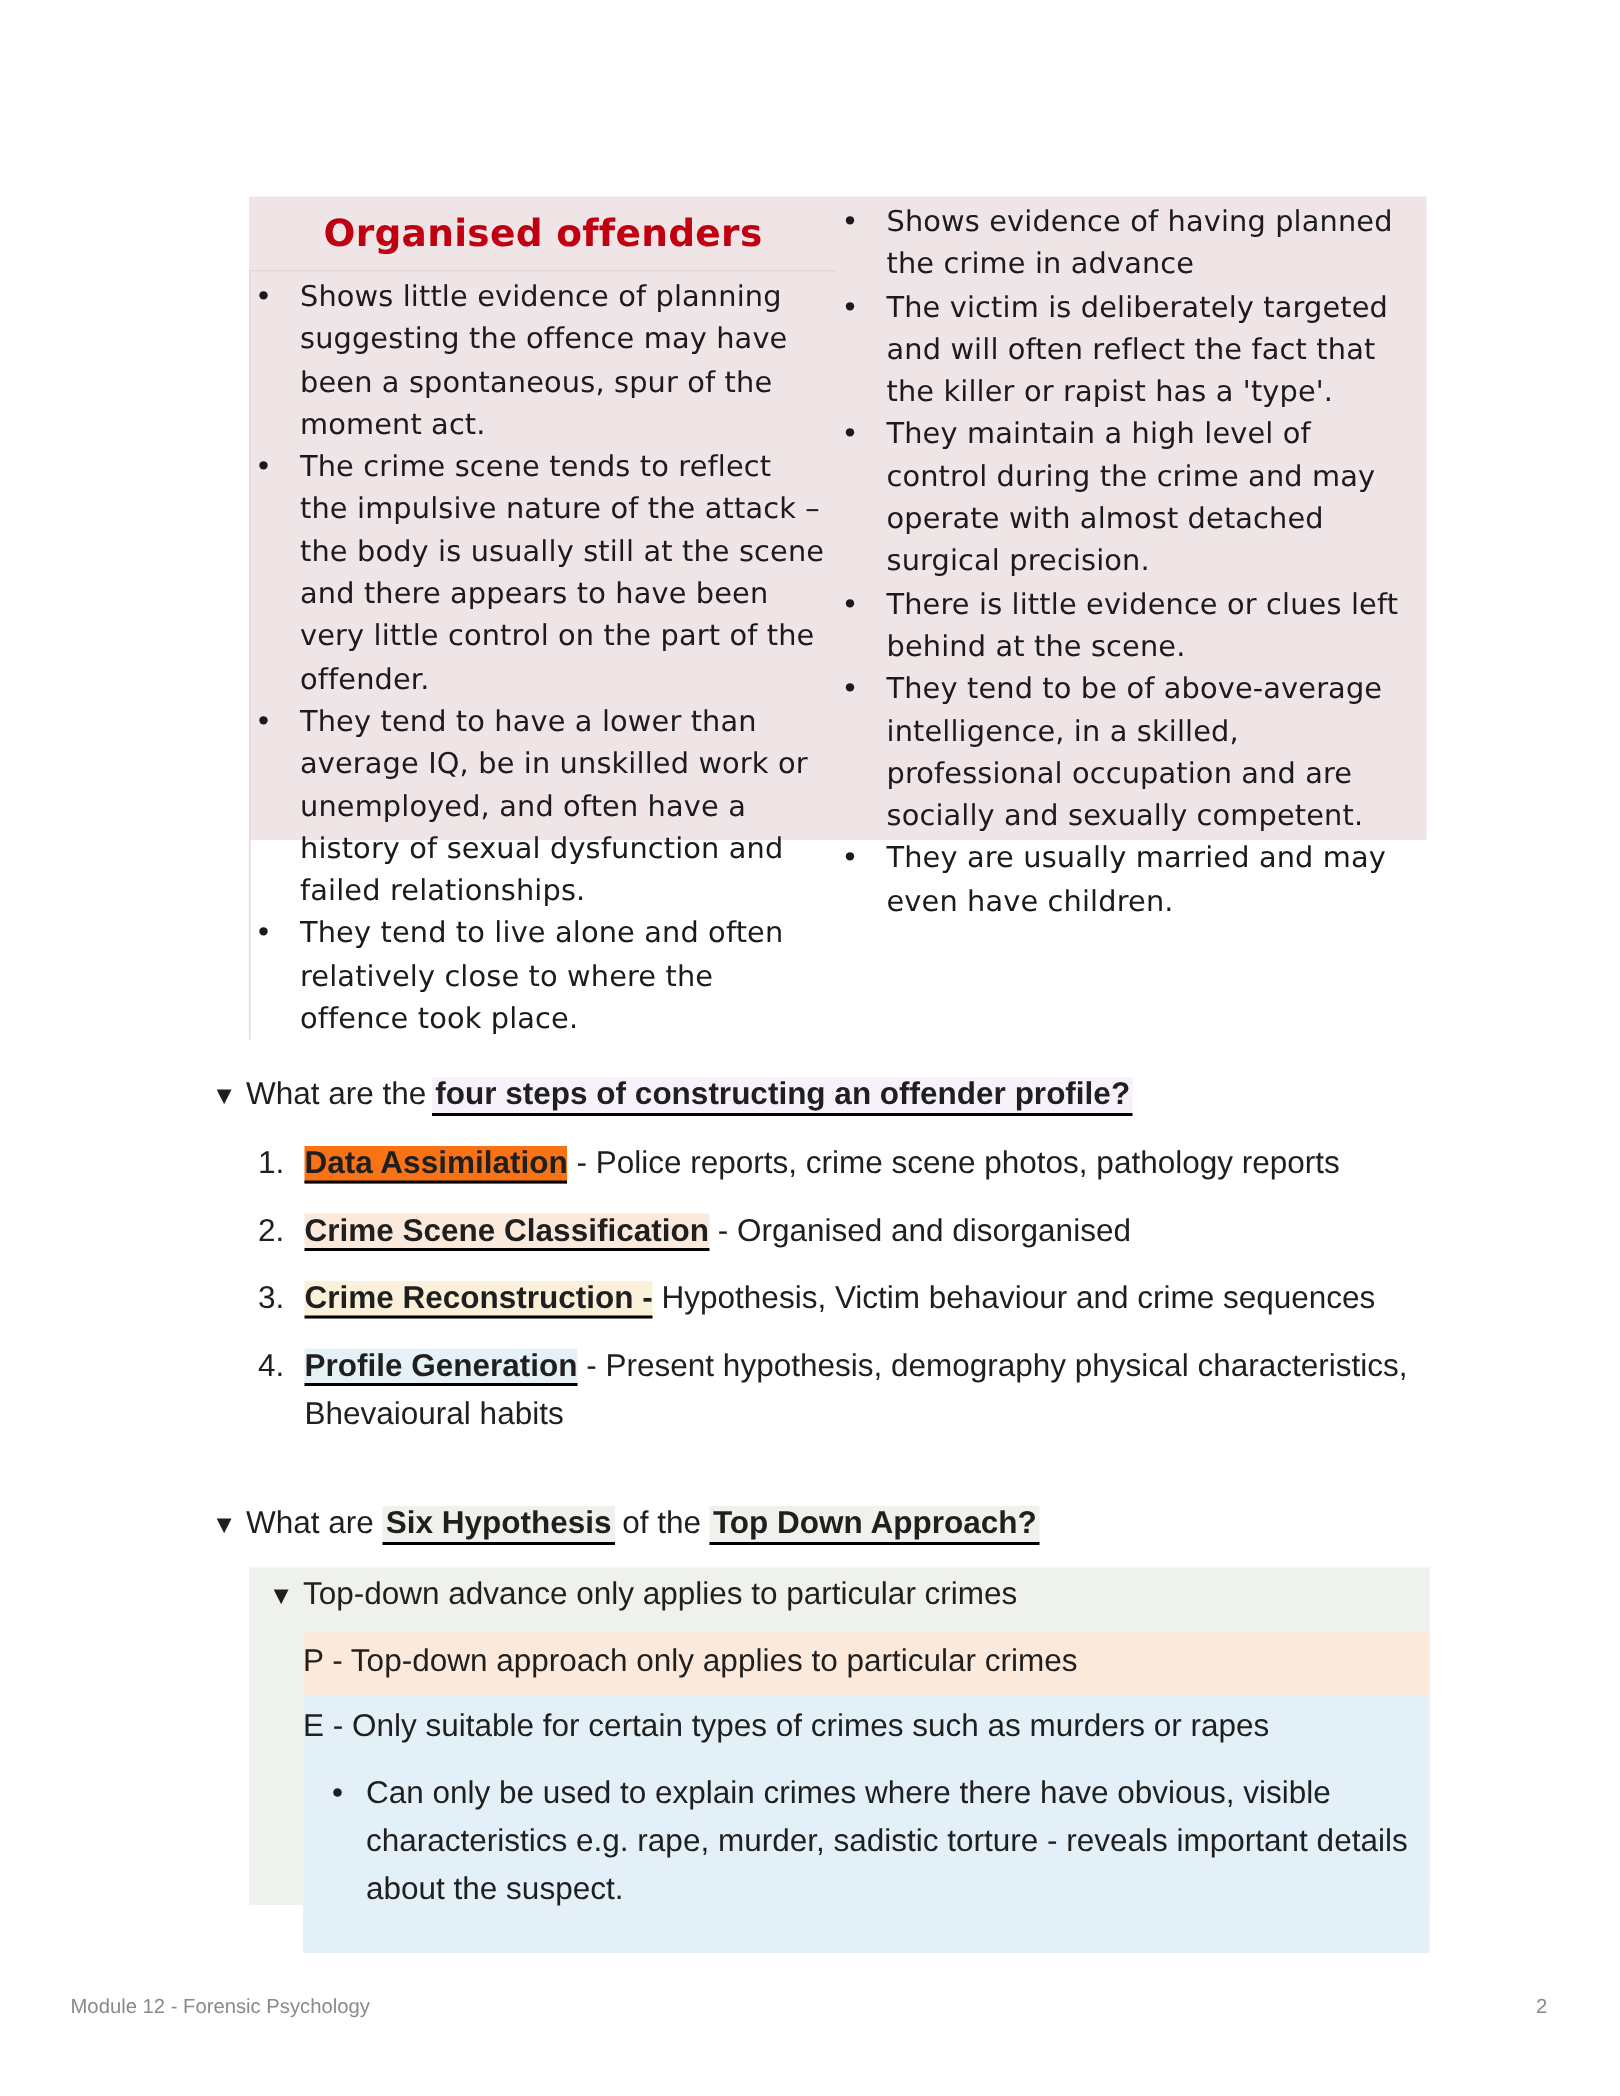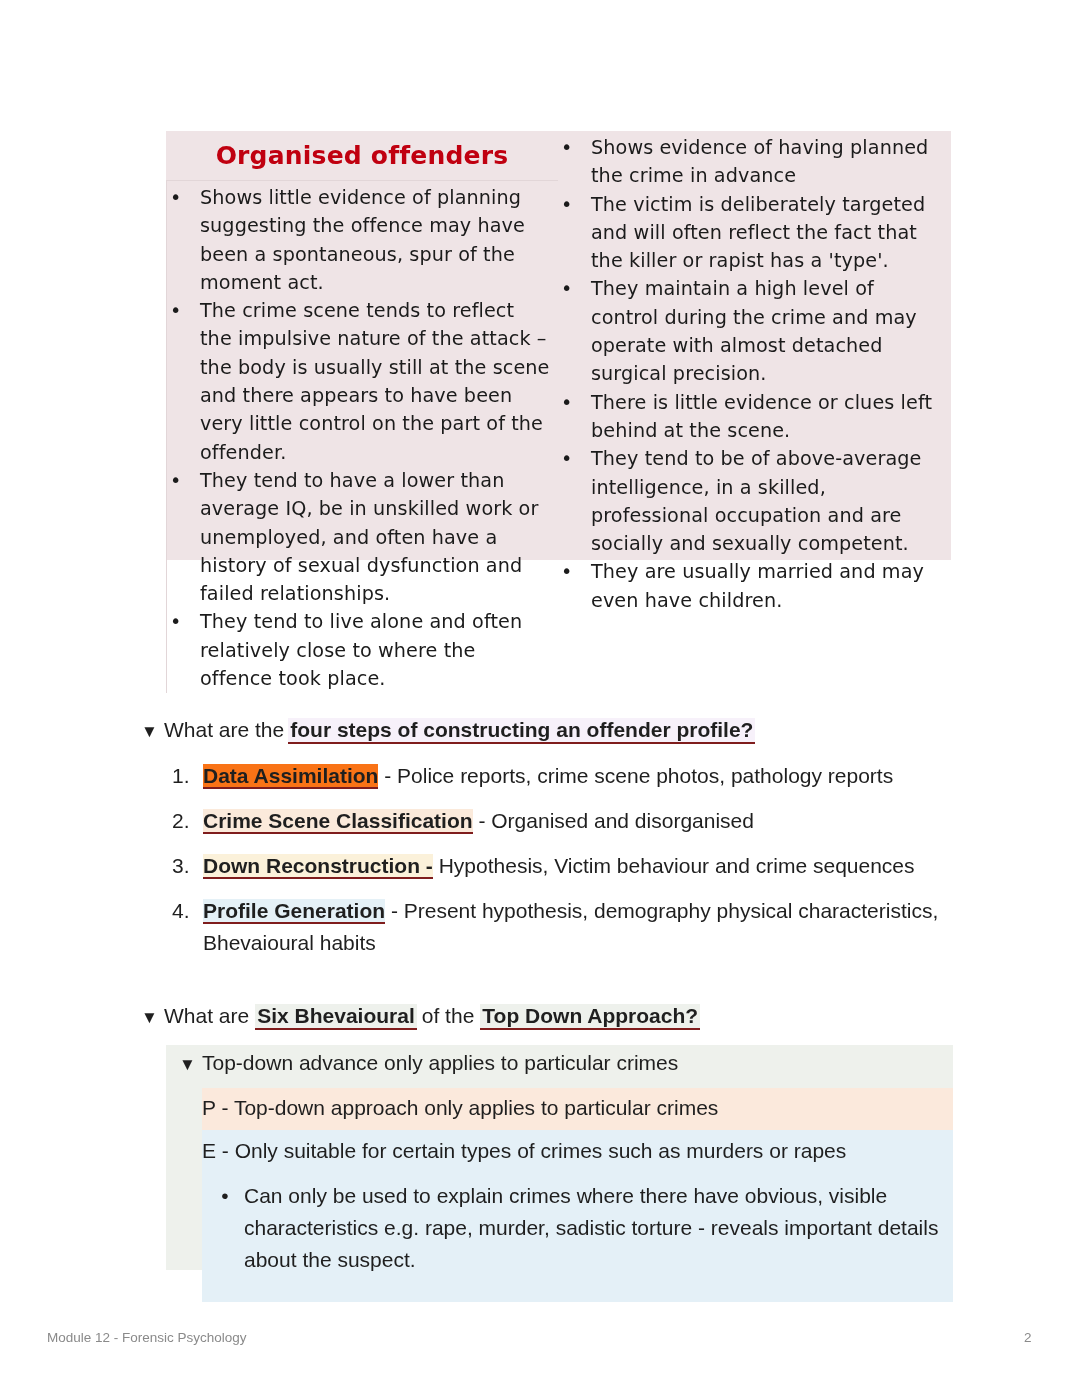--- a/index.html
+++ b/index.html
@@ -11,21 +11,21 @@
   .cmp .hcell.right { border-left: 1px solid #e2d6d8; }
   .cmp .bcell { padding: 3px 0 0 0; }
   .cmp .bcell.right { border-left: 1px solid #e2d6d8; }
   .cmp ul { list-style: none; margin: 0; padding: 0; }
   .cmp li { position: relative; padding-left: 33px; font-size: 19.2px; line-height: 28.3px; color: #1b1b1b; letter-spacing: 0.1px; }
   .cmp li .dot { position: absolute; left: 3px; top: 0; }
 
   
   .toggle { position: absolute; left: 141px; font-size: 21px; color: #1f1f1f; display: flex; align-items: baseline; }
   .tri { font-size: 17px; margin-right: 8px; width: 15px; display: inline-block; }
-  .hl { font-weight: bold; border-bottom: 2px solid #7f1d1d; padding: 0 2px; }
+  .hl { font-weight: bold; border-bottom: 2px solid #000000; padding: 0 2px; }
 
   .steps { position: absolute; left: 172px; top: 760px; width: 790px; }
   .step { display: flex; font-size: 21px; line-height: 32px; margin-bottom: 13px; }
   .step .num { width: 31px; flex: none; }
   .step .txt { flex: 1; }
 
   .wbox { position: absolute; left: 166px; top: 1045px; width: 787px; height: 225px; background: #eef1ec; }
   .wrow { position: absolute; font-size: 21px; line-height: 32px; }
   .prow { left: 36px; right: 0; top: 43px; height: 42px; background: #fbe9dc; }
   .erow { left: 36px; right: 0; top: 85px; height: 172px; background: #e4f0f7; }
@@ -67,32 +67,32 @@
     <div class="step">
       <span class="num">1.</span>
       <span class="txt"><span class="hl" style="background: #f97316; padding: 0px;">Data Assimilation</span> - Police reports, crime scene photos, pathology reports</span>
     </div>
     <div class="step">
       <span class="num">2.</span>
       <span class="txt"><span class="hl" style="background: rgb(251, 234, 219); padding: 0px;">Crime Scene Classification</span> - Organised and disorganised</span>
     </div>
     <div class="step">
       <span class="num">3.</span>
-      <span class="txt"><span class="hl" style="background: rgb(251, 241, 218); padding: 0px;">Down Reconstruction -</span> Hypothesis, Victim behaviour and crime sequences</span>
+      <span class="txt"><span class="hl" style="background: rgb(251, 241, 218); padding: 0px;">Crime Reconstruction -</span> Hypothesis, Victim behaviour and crime sequences</span>
     </div>
     <div class="step">
       <span class="num">4.</span>
       <span class="txt"><span class="hl" style="background: rgb(229, 241, 247); padding: 0px;">Profile Generation</span> - Present hypothesis, demography physical characteristics, Bhevaioural habits</span>
     </div>
   </div>
 
 <div class="toggle" style="top:1004px;">
   <span class="tri">▼</span>
   <span>What are</span>
-  <span class="hl t2hl" style="margin-left: 6px; background: rgb(238, 241, 236);">Six Bhevaioural</span>
+  <span class="hl t2hl" style="margin-left: 6px; background: rgb(238, 241, 236);">Six Hypothesis</span>
   <span style="margin-left:5px;">of the</span>
   <span class="hl t2hl" style="margin-left: 6px; background: rgb(238, 241, 236); text-align: right;">Top Down Approach?</span>
 </div>
 
 <div class="wbox">
   <div class="wrow" style="left:13px; top:2px; display:flex; align-items:baseline;">
     <span class="tri">▼</span>
     <span>Top-down advance only applies to particular crimes</span>
   </div>
   <div class="wrow prow">

